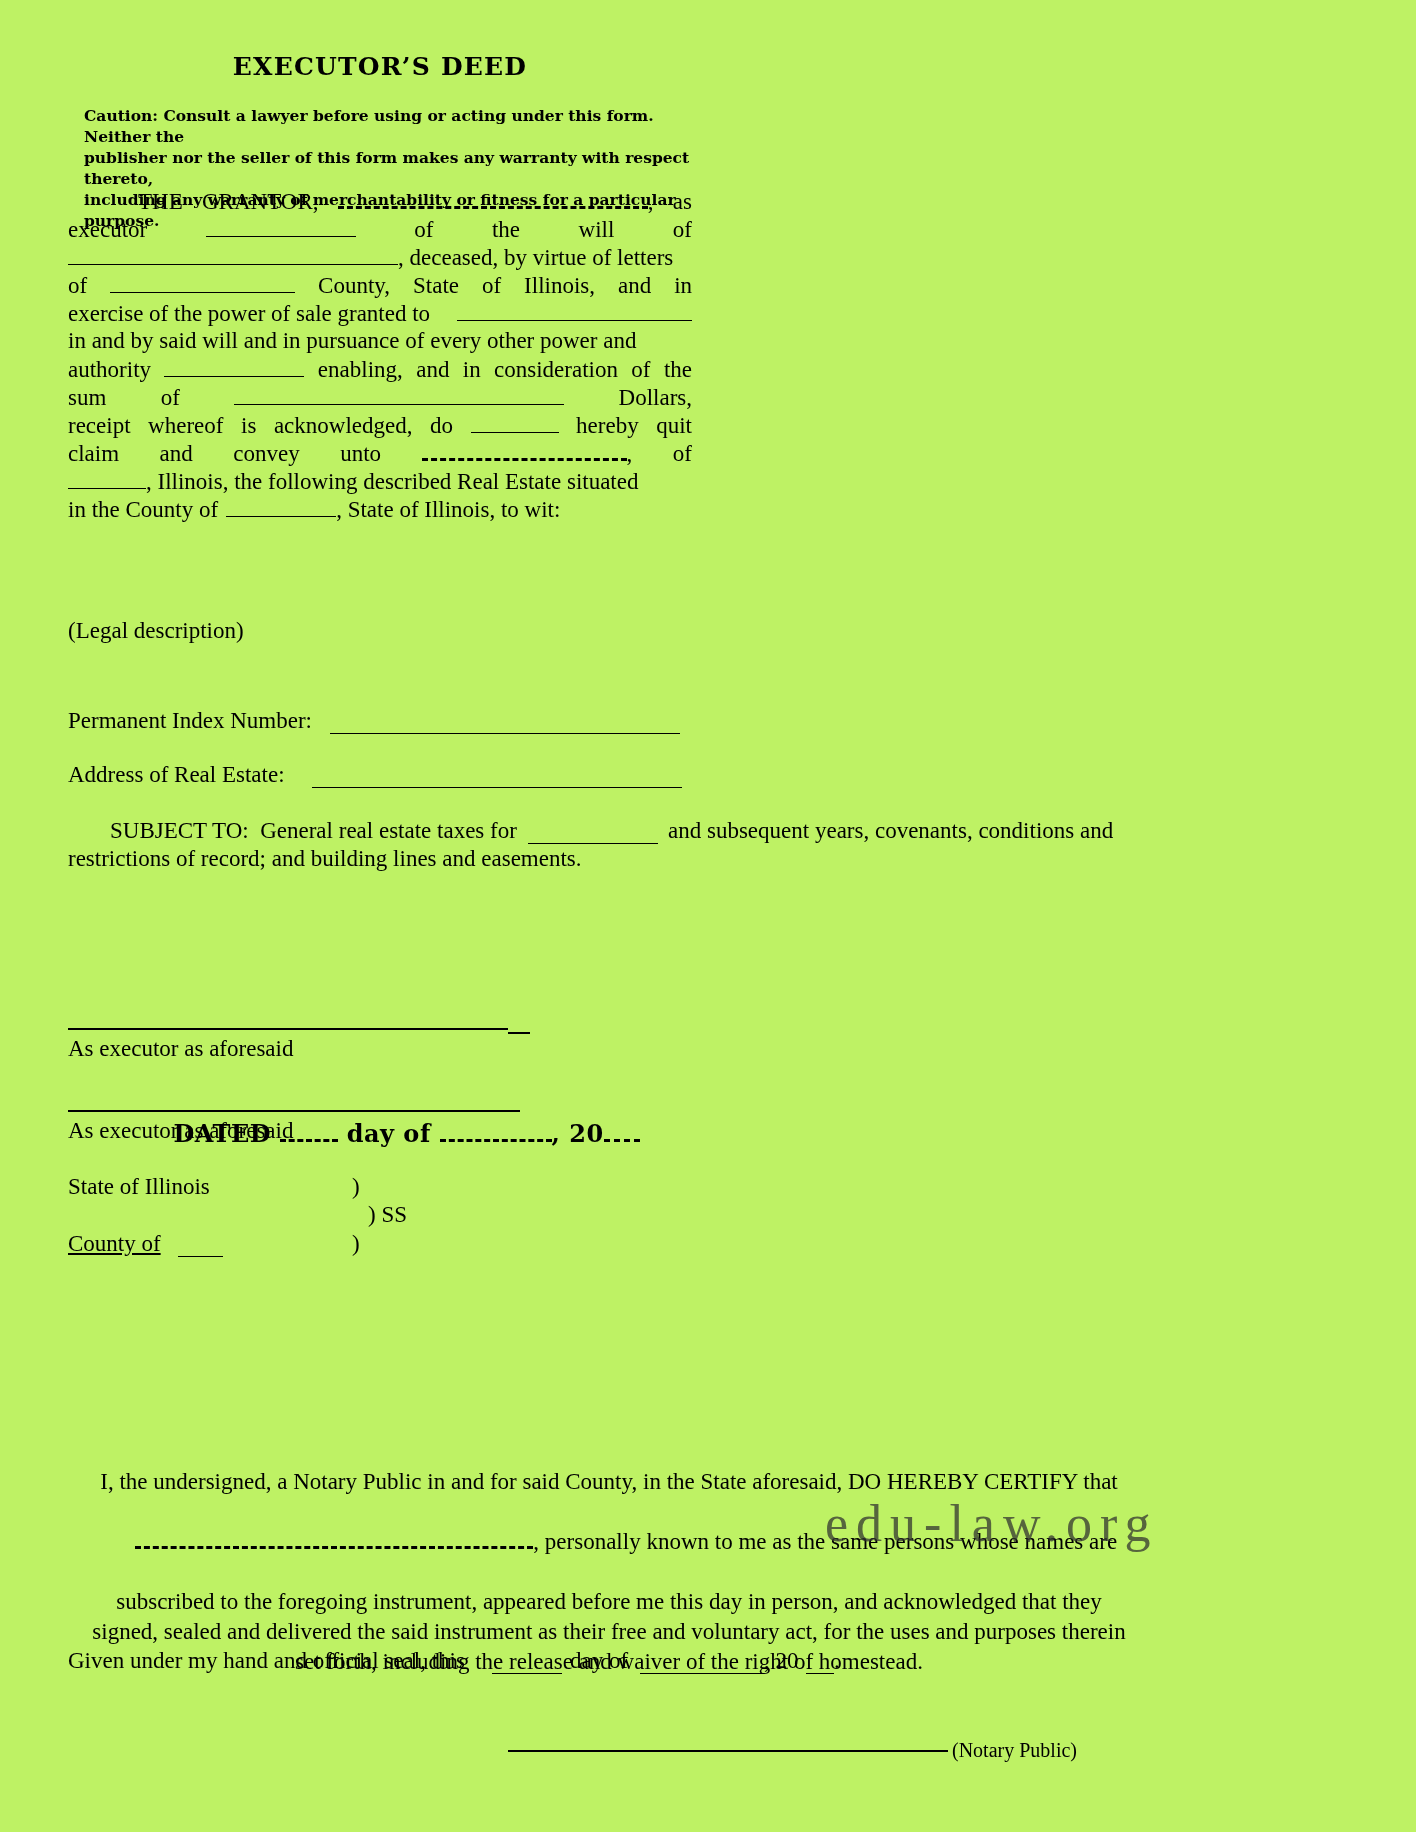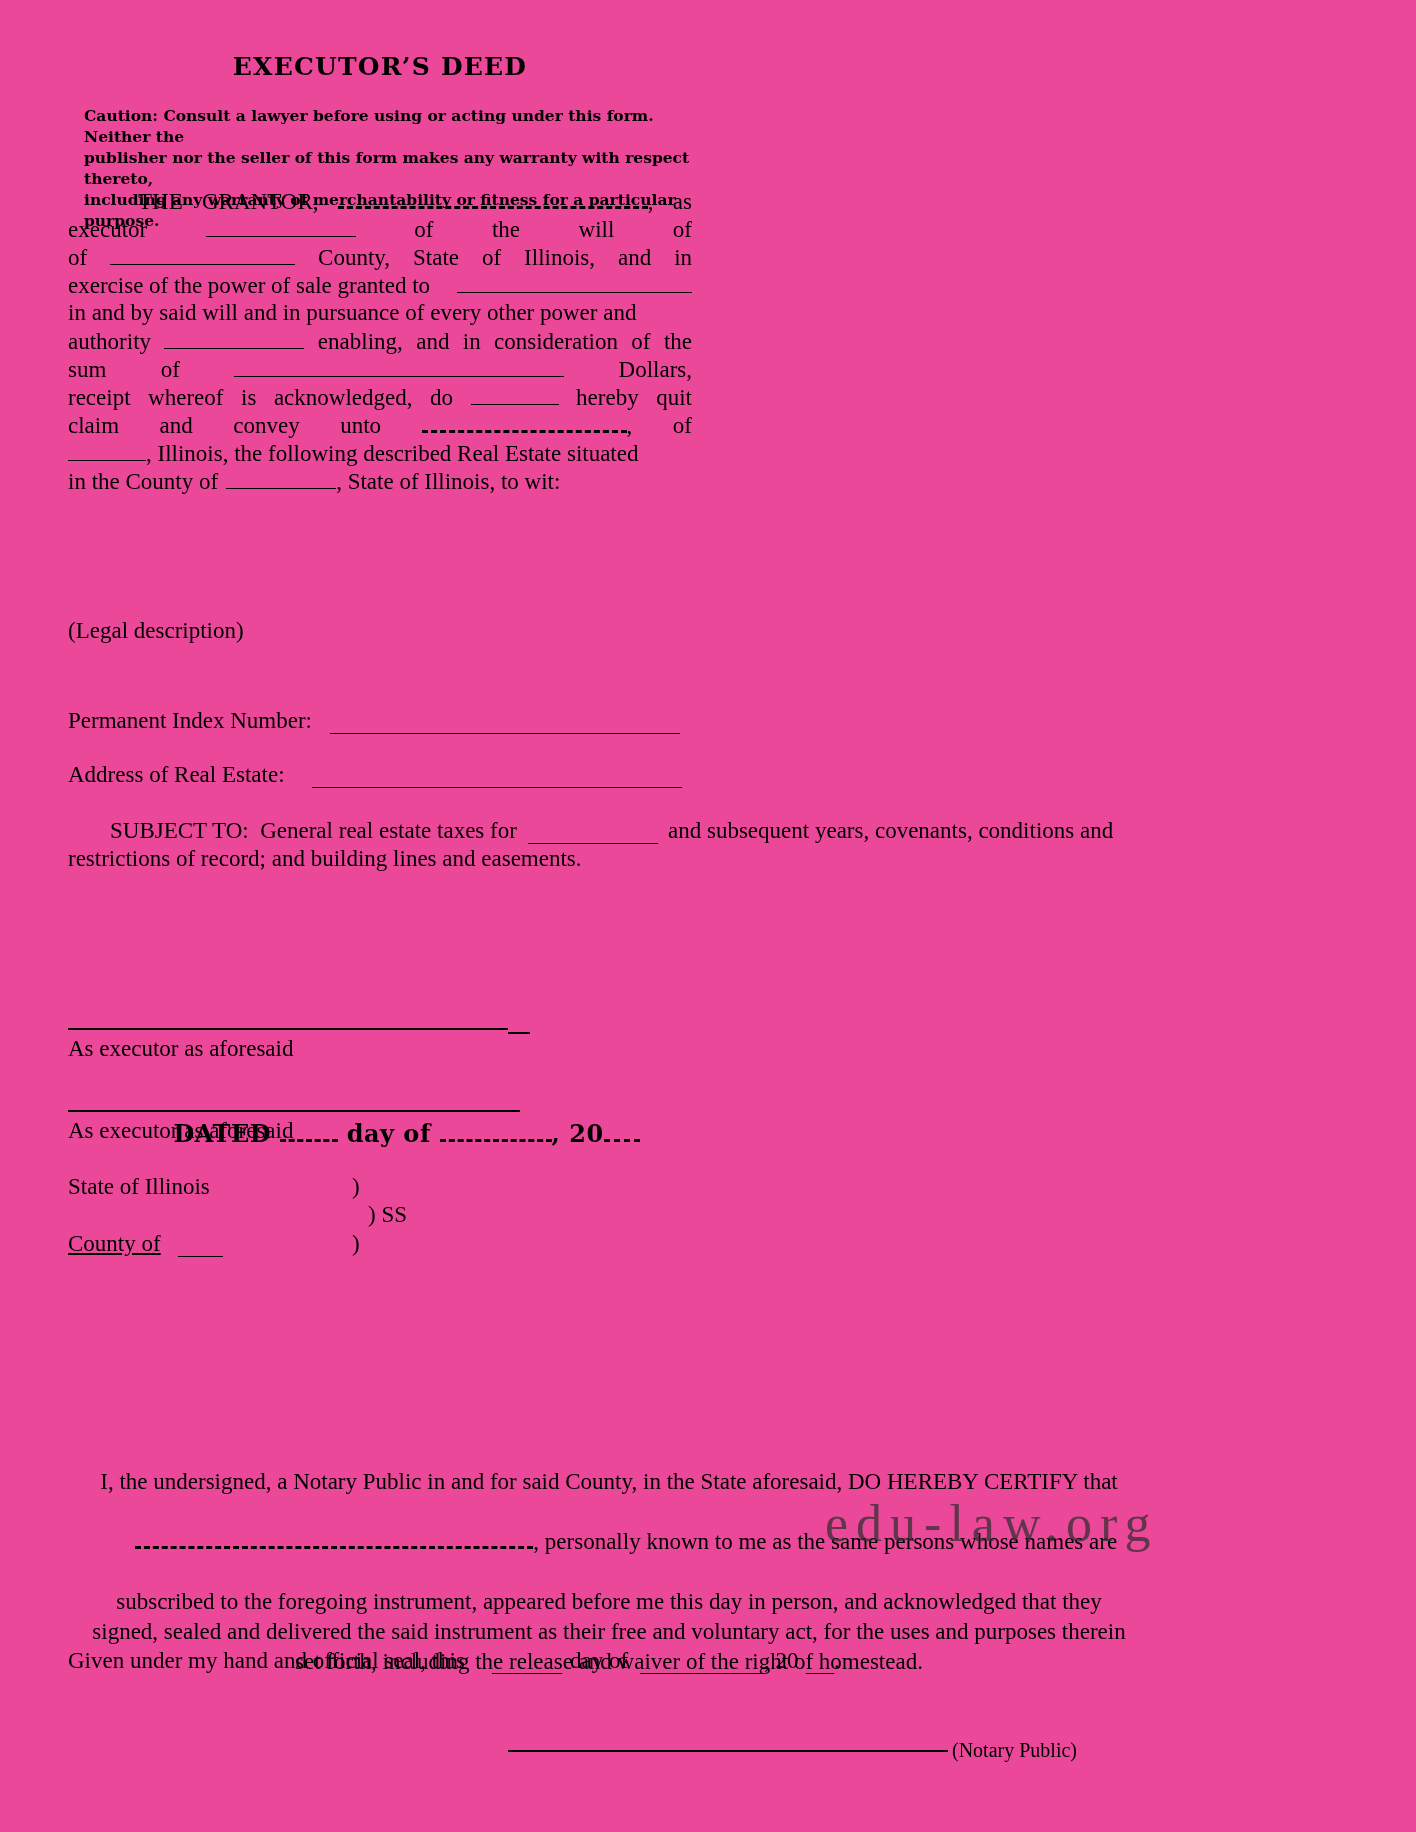--- a/index.html
+++ b/index.html
@@ -4,21 +4,21 @@
 <style>
   html, body {
     margin: 0;
     padding: 0;
     background: #ffffff;
   }
   .page {
     position: relative;
     width: 1416px;
     height: 1832px;
-    background: #ec4899;
+    background: #bef264;
     font-family: "Liberation Serif", "DejaVu Serif", serif;
     color: #000000;
     overflow: hidden;
   }
 
   
   .doc-title {
     position: absolute;
     top: 52px;
     left: 0;
@@ -164,20 +164,24 @@
       <span class="sp"></span>
       <span>of</span>
       <span class="sp"></span>
       <span>the</span>
       <span class="sp"></span>
       <span>will</span>
       <span class="sp"></span>
       <span>of</span>
     </div>
 
+    <div class="jline">
+      <span class="ul-solid" style="width:330px"></span>
+      <span>, deceased, by virtue of letters</span>
+    </div>
 
 
     <div class="jline">
       <span>of</span>
       <span class="sp"></span>
       <span class="ul-solid" style="width:185px"></span>
       <span class="sp"></span>
       <span>County,</span>
       <span class="sp"></span>
       <span>State</span>

